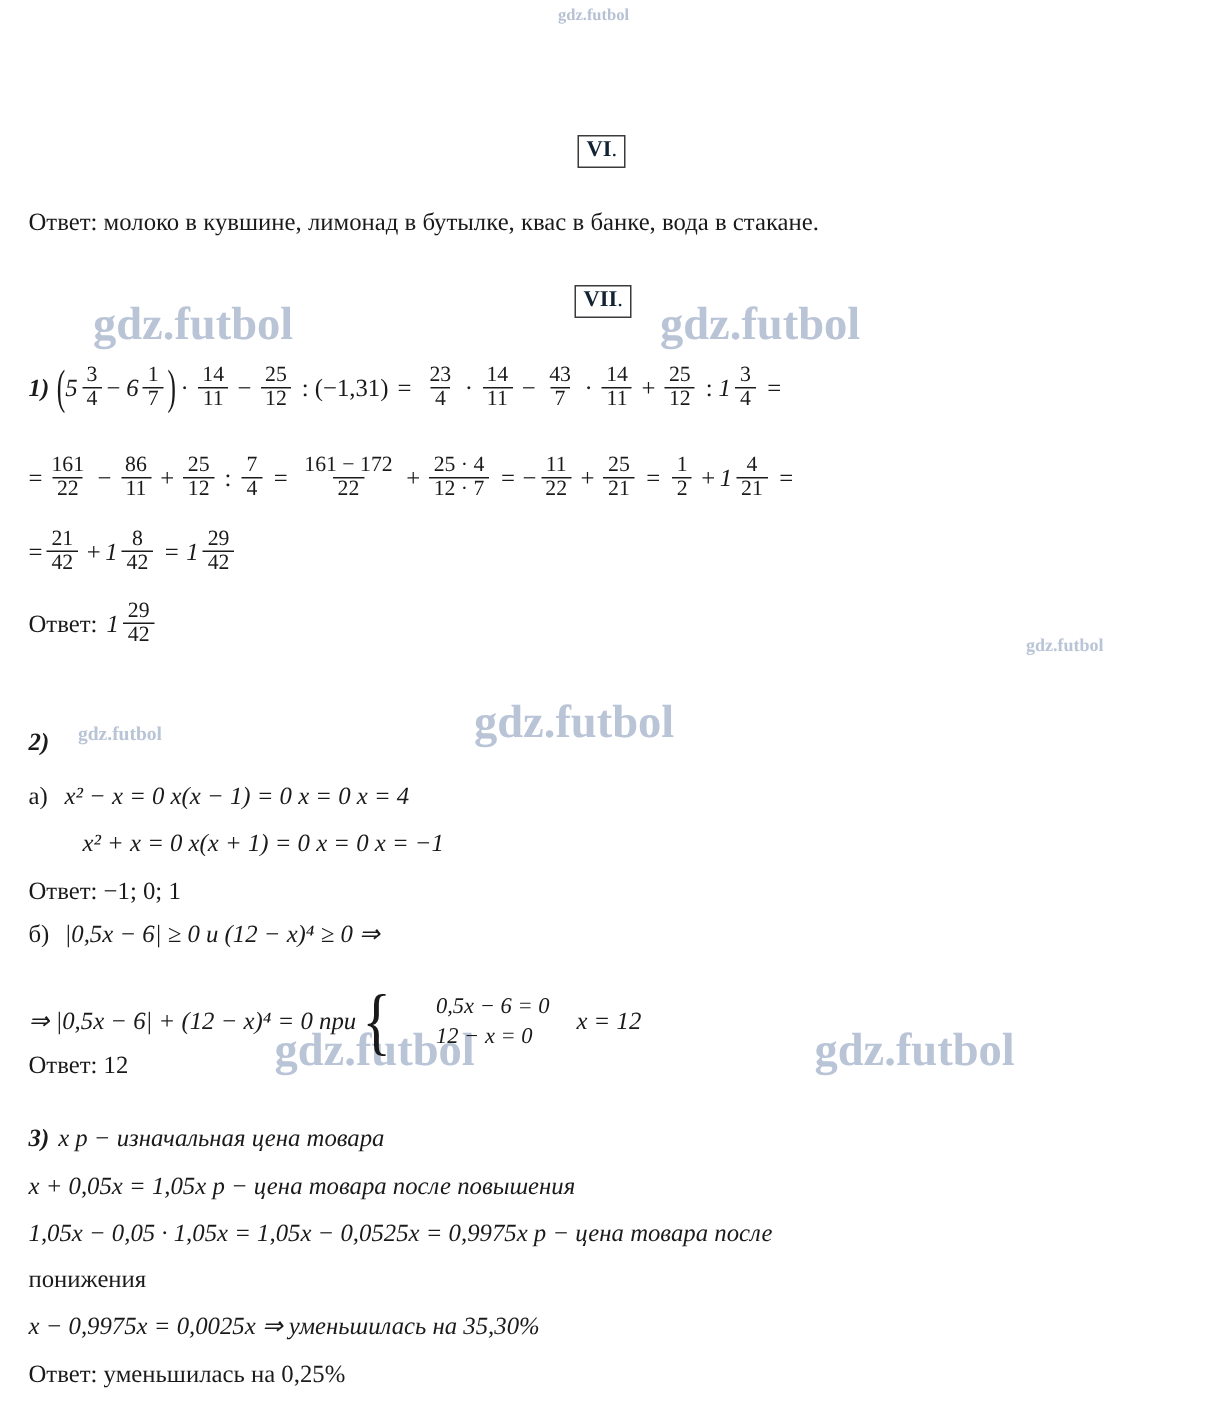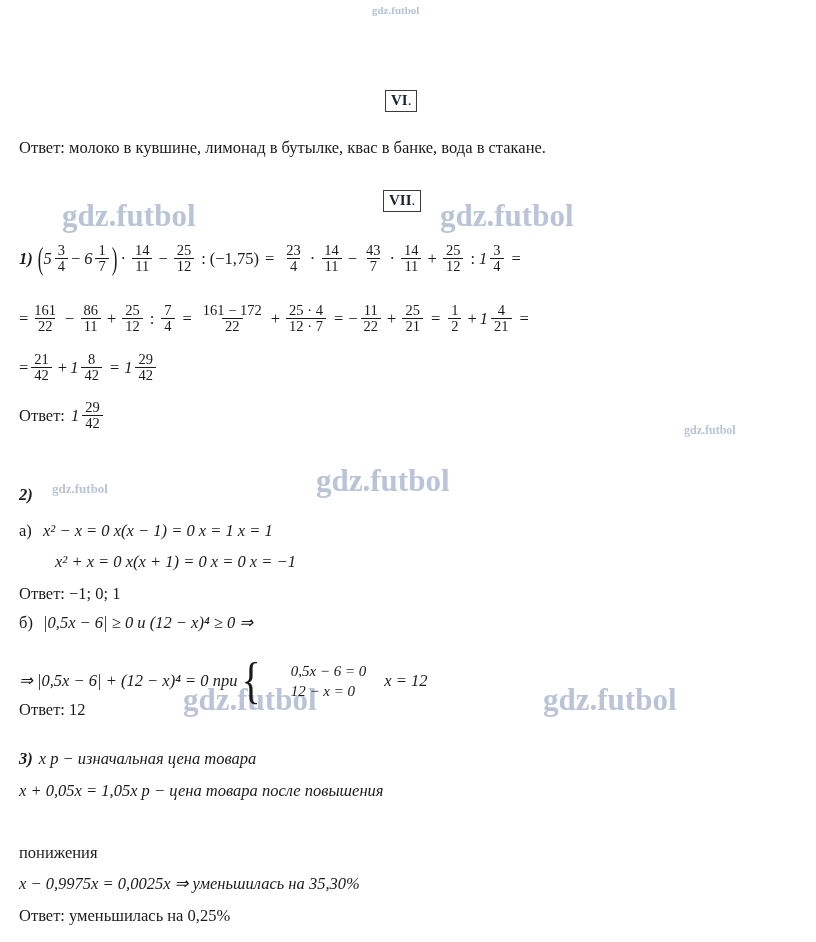--- a/index.html
+++ b/index.html
@@ -119,21 +119,21 @@
     <span class="frac">
       <span class="num">14</span>
       <span class="den">11</span>
     </span>
     <span style="margin:0 3px;">−</span>
     <span class="frac">
       <span class="num">25</span>
       <span class="den">12</span>
     </span>
     <span style="margin:0 4px;">:</span>
-    <span>(−1,75)</span>
+    <span>(−1,31)</span>
     <span style="margin:0 6px;">=</span>
     <span class="frac">
       <span class="num">23</span>
       <span class="den">4</span>
     </span>
     <span style="margin:0 3px;">·</span>
     <span class="frac">
       <span class="num">14</span>
       <span class="den">11</span>
     </span>
@@ -252,21 +252,21 @@
       <span class="frac">
         <span class="num">29</span>
         <span class="den">42</span>
       </span>
     </span>
   </div>
 
   <div class="txt bold it" style="left:19px;top:485px;">2)</div>
 
   <div class="txt" style="left:19px;top:521px;">а)</div>
-  <div class="txt it" style="left:43px;top:521px;">x² − x = 0    x(x − 1) = 0    x = 1    x = 1</div>
+  <div class="txt it" style="left:43px;top:521px;">x² − x = 0    x(x − 1) = 0    x = 0    x = 4</div>
   <div class="txt it" style="left:55px;top:552px;">x² + x = 0    x(x + 1) = 0    x = 0    x = −1</div>
   <div class="txt" style="left:19px;top:584px;">Ответ: −1;  0; 1</div>
 
   <div class="txt" style="left:19px;top:613px;">б)</div>
   <div class="txt it" style="left:43px;top:613px;font-family:Liberation Serif, serif;">|0,5x − 6| ≥ 0 и (12 − x)⁴ ≥ 0  ⇒</div>
 
   <div class="row" style="left:19px;top:661px;">
     <span class="it">⇒ |0,5x − 6| + (12 − x)⁴ = 0 при</span>
     <span class="brace">{</span>
     <span class="stack it">
@@ -276,17 +276,18 @@
     <span class="it" style="margin-left:18px;">x = 12</span>
   </div>
 
   <div class="txt" style="left:19px;top:700px;">Ответ: 12</div>
 
   <div class="row" style="left:19px;top:749px;">
     <span class="bold it">3)</span>
     <span class="it" style="margin-left:6px;">x р − изначальная цена товара</span>
   </div>
   <div class="txt it" style="left:19px;top:781px;">x + 0,05x = 1,05x р − цена товара после повышения</div>
+  <div class="txt it" style="left:19px;top:812px;">1,05x − 0,05 · 1,05x = 1,05x − 0,0525x = 0,9975x р −  цена товара после</div>
   <div class="txt" style="left:19px;top:843px;">понижения</div>
   <div class="txt it" style="left:19px;top:874px;">x − 0,9975x = 0,0025x ⇒ уменьшилась на 35,30%</div>
   <div class="txt" style="left:19px;top:906px;">Ответ: уменьшилась на 0,25%</div>
 
 </div>
 
 </body></html>

